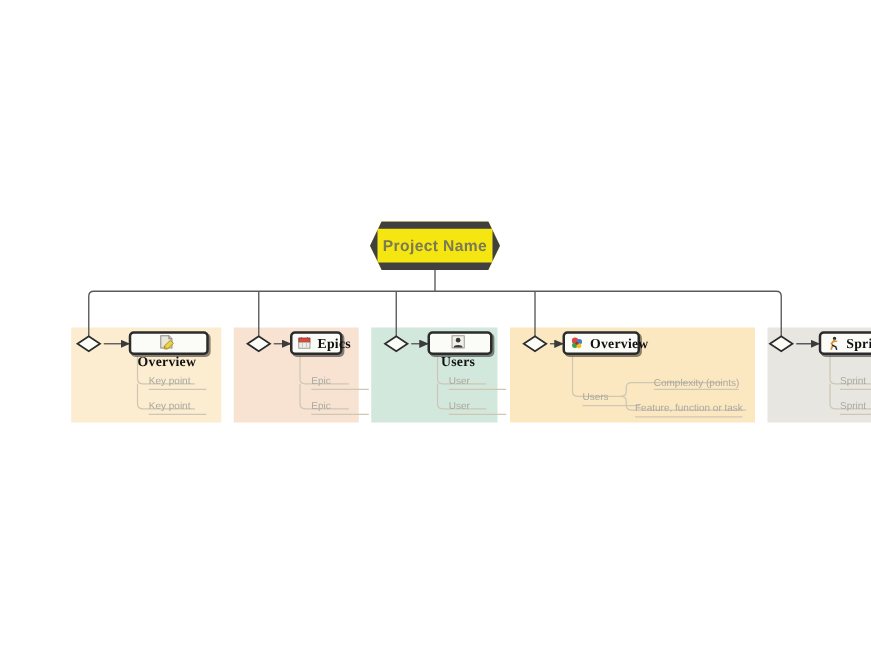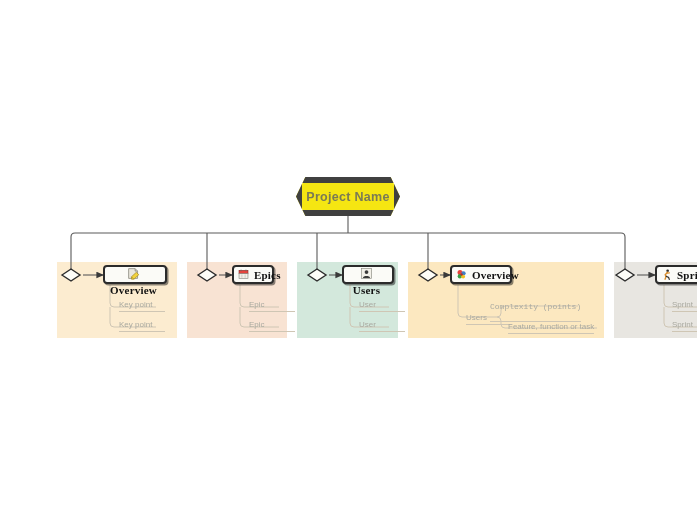--- a/index.html
+++ b/index.html
@@ -153,21 +153,21 @@
     <svg class="node-icon" viewBox="0 0 16 16">
       <circle cx="6.2" cy="5.6" r="3.1" fill="#e8433c"></circle>
       <circle cx="10.4" cy="6.6" r="2.7" fill="#3f7fc4"></circle>
       <circle cx="6.0" cy="10.2" r="2.7" fill="#3aa04a"></circle>
       <circle cx="10.0" cy="10.6" r="2.4" fill="#f0c020"></circle>
       <circle cx="8.1" cy="8.1" r="1.5" fill="#b52a24"></circle>
     </svg>
     <span class="node-label">Overview</span>
   </div>
   <div class="sub-item" style="left: 466px; top: 313px; border-bottom: 1px solid rgb(207, 198, 180); padding-bottom: 2px; min-width: 46px;">Users</div>
-  <div class="sub-item" style="left: 490px; top: 302px; border-bottom: 1px solid rgb(207, 198, 180); padding-bottom: 10px; min-width: 46px; font-family: Liberation Mono, monospace;">Complexity (points)</div>
+  <div class="sub-item" style="left: 523px; top: 302px; border-bottom: 1px solid rgb(207, 198, 180); padding-bottom: 0; min-width: 46px;">Complexity (points)</div>
   <div class="sub-item" style="left: 508px; top: 322px; border-bottom: 1px solid rgb(207, 198, 180); padding-bottom: 2px; min-width: 46px;">Feature, function or task</div>
 
   <div class="node-box" style="left:655px;top:265px;width:60px;">
     <svg class="node-icon" viewBox="0 0 16 16">
       <circle cx="9.4" cy="3.4" r="1.6" fill="#2b2b2b"></circle>
       <path d="M9.2 5.2 L6.4 8.4 L7.6 10.2 L6.2 13.8" stroke="#d98c2a" stroke-width="1.7" fill="none" stroke-linecap="round"></path>
       <path d="M7.6 10.2 L10.6 11.6 L11.4 14" stroke="#2b2b2b" stroke-width="1.5" fill="none" stroke-linecap="round"></path>
       <path d="M8.2 6.4 L11.6 6.0" stroke="#d98c2a" stroke-width="1.4" fill="none" stroke-linecap="round"></path>
     </svg>
     <span class="node-label">Sprint</span>

